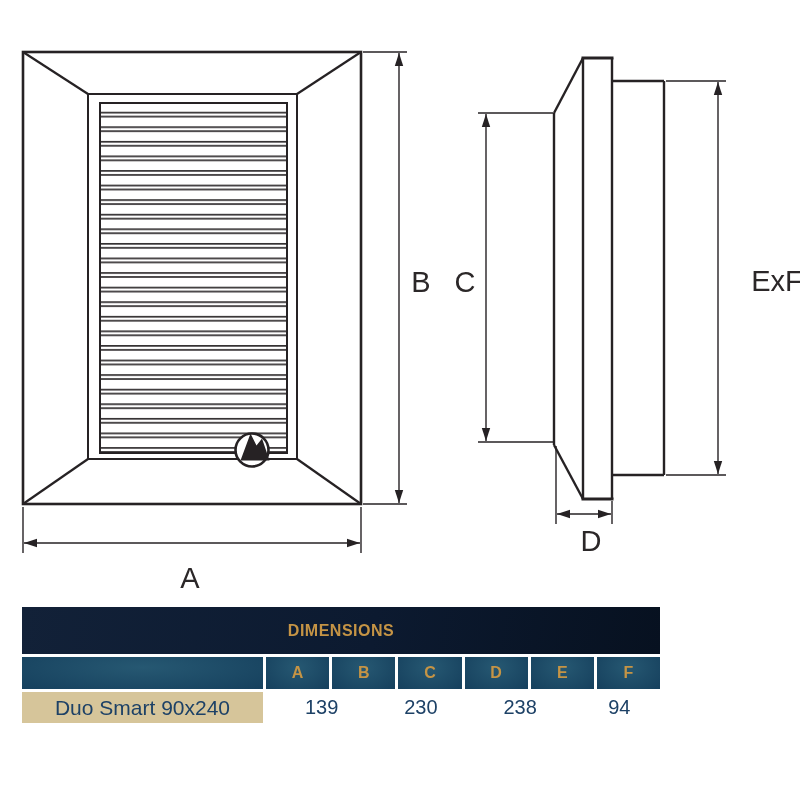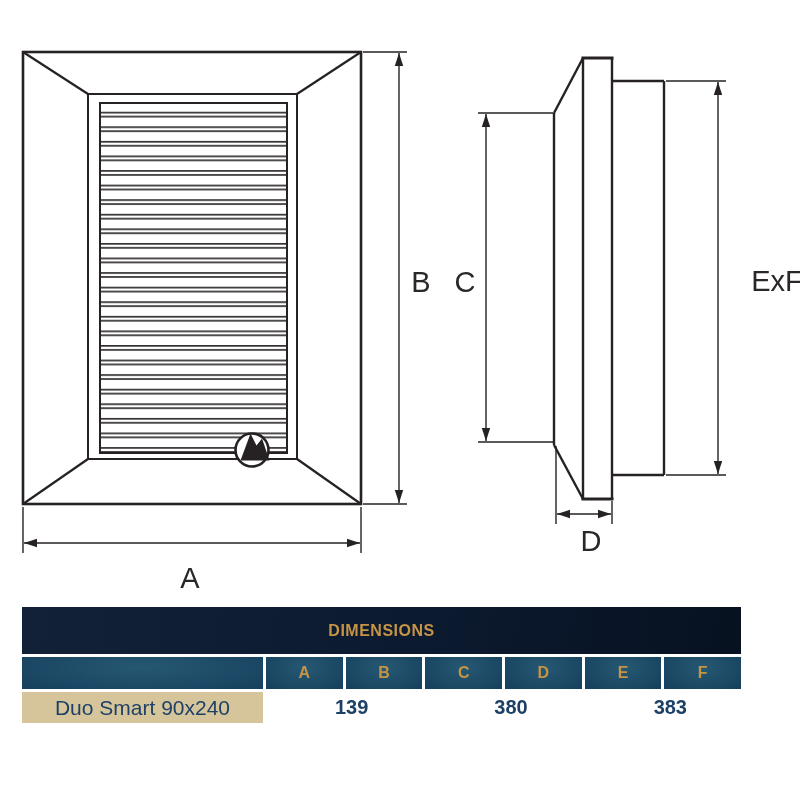--- a/index.html
+++ b/index.html
@@ -3,32 +3,32 @@
 <meta charset="utf-8">
 <style>
   html,body{margin:0;padding:0;width:800px;height:800px;background:#ffffff;}
   .canvas{position:relative;width:800px;height:800px;background:#ffffff;
           font-family:"Liberation Sans",sans-serif;overflow:hidden;}
   .drawing{position:absolute;left:0;top:0;width:800px;height:600px;}
   .drawing svg{position:absolute;left:0;top:0;}
   .dim-label{position:absolute;transform:translate(-50%,-50%);
              font-size:29px;color:#2b2728;line-height:1;}
   
-  .spec-table{position:absolute;left:22px;top:607px;width:719px;}
+  .spec-table{position:absolute;left:22px;top:607px;width:638px;}
   .t-header{height:47px;display:flex;align-items:center;justify-content:center;
             background:linear-gradient(100deg,#122138 0%,#0c1a30 55%,#071120 100%);
             margin-bottom:3px;}
   .t-title{color:#c59445;font-weight:bold;font-size:16px;letter-spacing:.5px;}
   .t-cols{display:flex;gap:3px;height:32px;margin-bottom:3px;}
   .t-row{display:flex;gap:18px;height:31px;}
   .t-cell{display:flex;align-items:center;justify-content:center;min-width:0;}
   .t-prodhead,.t-colhead{
       background:radial-gradient(130% 190% at 50% 32%,#265872 0%,#17425f 48%,#0d2c4a 100%);}
   .t-prodhead,.t-prod{width:241px;flex:none;}
-  .t-colhead,.t-val{flex:1;font-weight:bold;}
+  .t-colhead,.t-val{flex:1;}
   .t-colhead{color:#c59445;font-weight:bold;font-size:16px;}
   .t-prod{background:#d6c59a;color:#1d4166;font-size:21px;}
   .t-val{background:#ffffff;color:#1d4166;font-size:20px;}
 </style>
 </head>
 <body>
 
 <div class="canvas">
 
   <div class="drawing">
@@ -119,18 +119,19 @@
       <div class="t-cell t-colhead">A</div>
       <div class="t-cell t-colhead">B</div>
       <div class="t-cell t-colhead">C</div>
       <div class="t-cell t-colhead">D</div>
       <div class="t-cell t-colhead">E</div>
       <div class="t-cell t-colhead">F</div>
     </div>
     <div class="t-row">
       <div class="t-cell t-prod">Duo Smart 90x240</div>
       <div class="t-cell t-val">139</div>
-      <div class="t-cell t-val">380</div>
-      <div class="t-cell t-val">383</div>
+      <div class="t-cell t-val">230</div>
+      <div class="t-cell t-val">238</div>
+      <div class="t-cell t-val">94</div>
     </div>
   </div>
 
 </div>
 
 </body></html>

